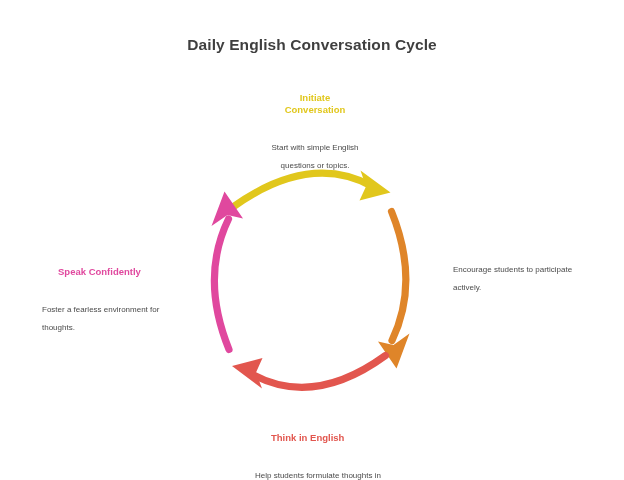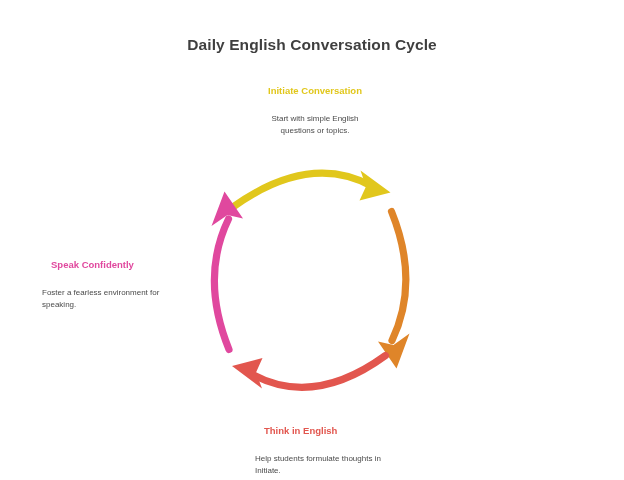--- a/index.html
+++ b/index.html
@@ -37,25 +37,25 @@
     left: 0;
     top: 0;
   }
   .node-block {
     position: absolute;
   }
   .node-heading {
     font-size: 9.5px;
     font-weight: bold;
     line-height: 12px;
-    margin: 9px;
+    margin: 16px;
   }
   .node-desc {
     font-size: 8px;
-    line-height: 12px;
+    line-height: 18px;
     color: #4b4b4b;
     margin: 0;
     padding-top: 7px;
   }
   
   #node-initiate {
     left: 255px;
     top: 76px;
     width: 120px;
     text-align: center;
@@ -113,25 +113,26 @@
       <polygon points="211.5,226.0 224.5,191.5 243.0,218.5 227.5,215.0" fill="#e0489e"></polygon>
     </g>
   </svg>
 
   <div class="node-block" id="node-initiate">
     <div class="node-heading" style="color:#e1c71c">Initiate Conversation</div>
     <div class="node-desc">Start with simple English questions or topics.</div>
   </div>
 
   <div class="node-block" id="node-engage">
+    <div class="node-desc">Encourage students to participate actively.</div>
   </div>
 
   <div class="node-block" id="node-think">
     <div class="node-heading" style="color:#e2564e">Think in English</div>
     <div class="node-desc">Help students formulate thoughts in Initiate.</div>
   </div>
 
   <div class="node-block" id="node-speak">
     <div class="node-heading" style="color:#e0489e">Speak Confidently</div>
-    <div class="node-desc">Foster a fearless environment for speaking.</div>
+    <div class="node-desc">Foster a fearless environment for thoughts.</div>
   </div>
 
 </div>
 
 </body></html>

